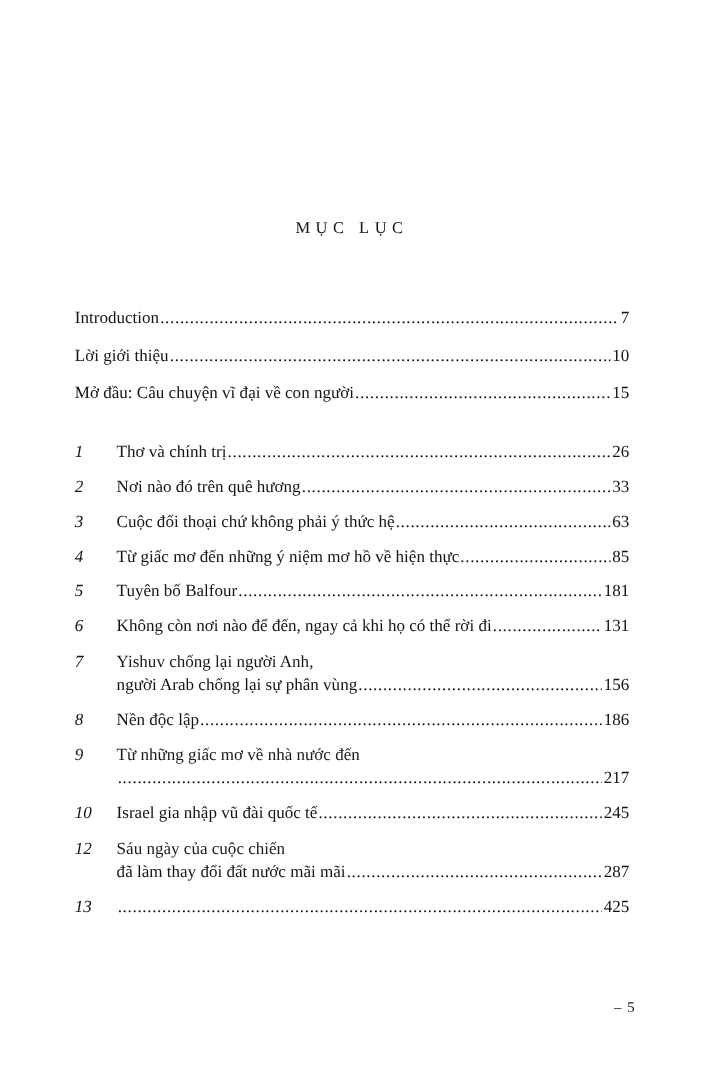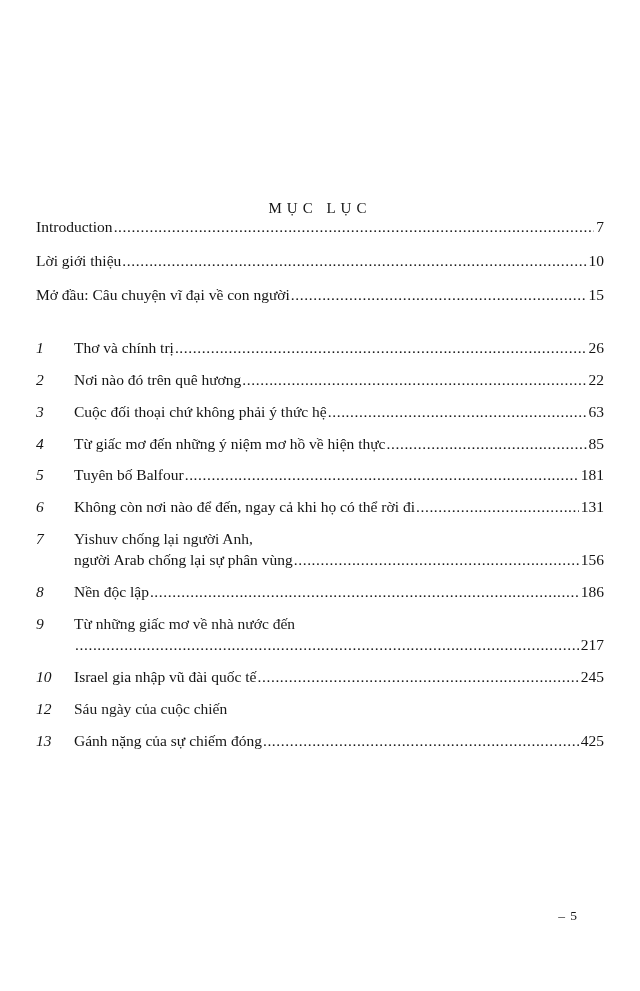--- a/index.html
+++ b/index.html
@@ -14,34 +14,35 @@
     color: #1a1a1a;
     position: relative;
     overflow: hidden;
   }
 
   .page {
     position: relative;
     width: 640px;
     height: 991px;
     box-sizing: border-box;
-    padding: 0 36px;
+    padding: 0 68px;
   }
 
   .toc-title {
     text-align: center;
     font-size: 15px;
     letter-spacing: 5px;
     font-weight: 400;
     margin: 0;
     padding-top: 200px;
     color: #141414;
   }
 
   .front-block {
+    margin-top: 63px;
   }
 
   .chapters-block {
     margin-top: 32px;
   }
 
   .entry {
     display: flex;
     align-items: flex-end;
     font-size: 15.5px;
@@ -175,21 +176,21 @@
         </div>
       </div>
     </div>
 
     <div class="entry">
       <span class="num">2</span>
       <div class="body">
         <div class="line">
           <span class="label">Nơi nào đó trên quê hương</span>
           <span class="leader"></span>
-          <span class="page-no">22</span>
+          <span class="page-no">33</span>
         </div>
       </div>
     </div>
 
     <div class="entry">
       <span class="num">3</span>
       <div class="body">
         <div class="line">
           <span class="label">Cuộc đối thoại chứ không phải ý thức hệ</span>
           <span class="leader"></span>
@@ -280,28 +281,32 @@
       </div>
     </div>
 
 
     <div class="entry">
       <span class="num">12</span>
       <div class="body">
         <div class="subline">
           <span class="label">Sáu ngày của cuộc chiến</span>
         </div>
+        <div class="line">
+          <span class="label">đã làm thay đổi đất nước mãi mãi</span>
+          <span class="leader"></span>
+          <span class="page-no">287</span>
+        </div>
       </div>
     </div>
 
     <div class="entry">
       <span class="num">13</span>
       <div class="body">
         <div class="line">
-          <span class="label">Gánh nặng của sự chiếm đóng</span>
           <span class="leader"></span>
           <span class="page-no">425</span>
         </div>
       </div>
     </div>
 
   </div>
 
   <div class="folio">– 5</div>
 

